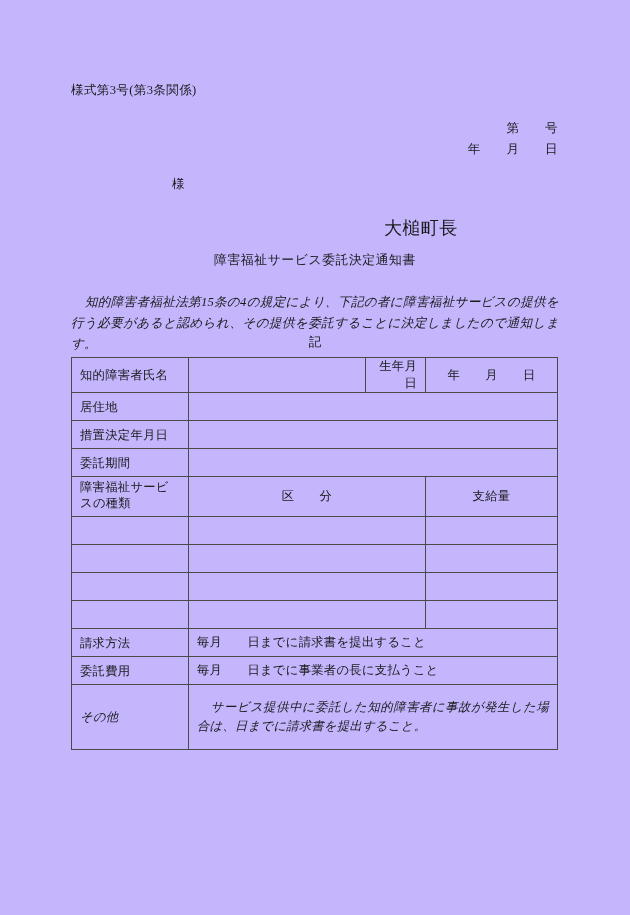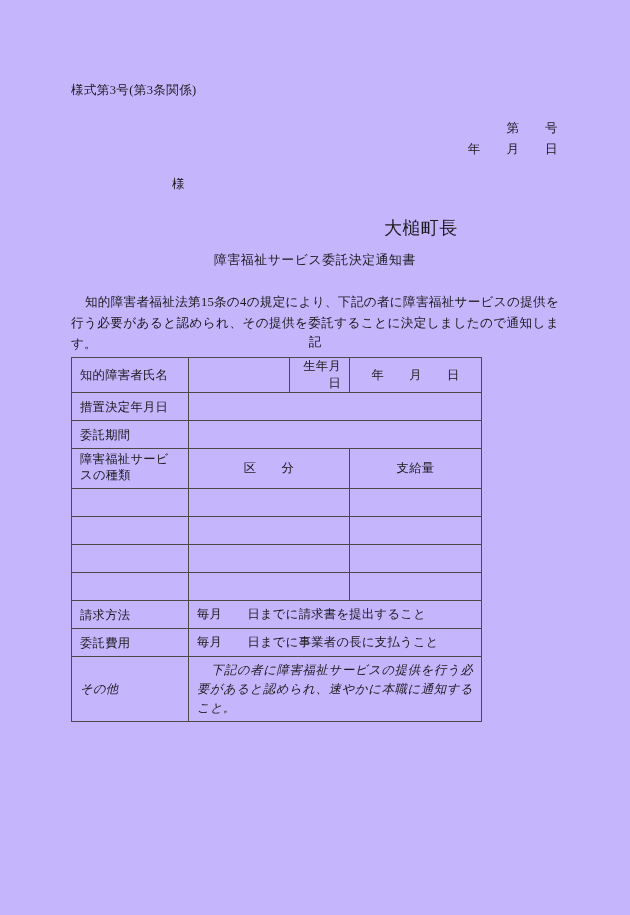--- a/index.html
+++ b/index.html
@@ -81,39 +81,40 @@
   .body-text {
     position: absolute;
     left: 71px;
     width: 488px;
     top: 292px;
     font-size: 12.6px;
     line-height: 21px;
     text-align: justify;
     text-justify: inter-ideograph;
     letter-spacing: 0.2px;
+    font-style: italic;
   }
   .body-text .indent { display: inline-block; width: 1.1em; }
 
   
   .kiji-mark {
     position: absolute;
     left: 0;
     right: 0;
     top: 334px;
     text-align: center;
     font-size: 12.6px;
   }
 
   
   .form-table {
     position: absolute;
     left: 71px;
     top: 357px;
-    width: 411px;
+    width: 487px;
     border-collapse: collapse;
     table-layout: fixed;
     font-size: 12.3px;
   }
   .form-table td {
     border: 1px solid #4a4a4a;
     padding: 0 8px;
     vertical-align: middle;
     letter-spacing: 0.3px;
   }
@@ -186,20 +187,24 @@
     </colgroup>
     <tbody>
 
       <tr class="row-h-std">
         <td class="cell-label">知的障害者氏名</td>
         <td></td>
         <td class="dob-label">生年月日</td>
         <td class="dob-value">年　　月　　日</td>
       </tr>
 
+      <tr class="row-h-std">
+        <td class="cell-label">居住地</td>
+        <td colspan="3"></td>
+      </tr>
 
       <tr class="row-h-std">
         <td class="cell-label">措置決定年月日</td>
         <td colspan="3"></td>
       </tr>
 
       <tr class="row-h-std">
         <td class="cell-label">委託期間</td>
         <td colspan="3"></td>
       </tr>
@@ -237,20 +242,20 @@
       </tr>
 
       <tr class="row-h-std">
         <td class="cell-label">委託費用</td>
         <td colspan="3" class="cell-inline">毎月　　日までに事業者の長に支払うこと</td>
       </tr>
 
       <tr class="row-h-other">
         <td class="cell-label">その他</td>
         <td colspan="3" class="cell-note">
-          <span class="indent"></span><span>下記の者に障害福祉サービスの提供を行う必要があると認められ、速やかに本職に通知すること。</span>
+          <span class="indent"></span><span>サービス提供中に委託した知的障害者に事故が発生した場合は、日までに請求書を提出すること。</span>
         </td>
       </tr>
 
     </tbody>
   </table>
 
 </div>
 
 </body></html>

